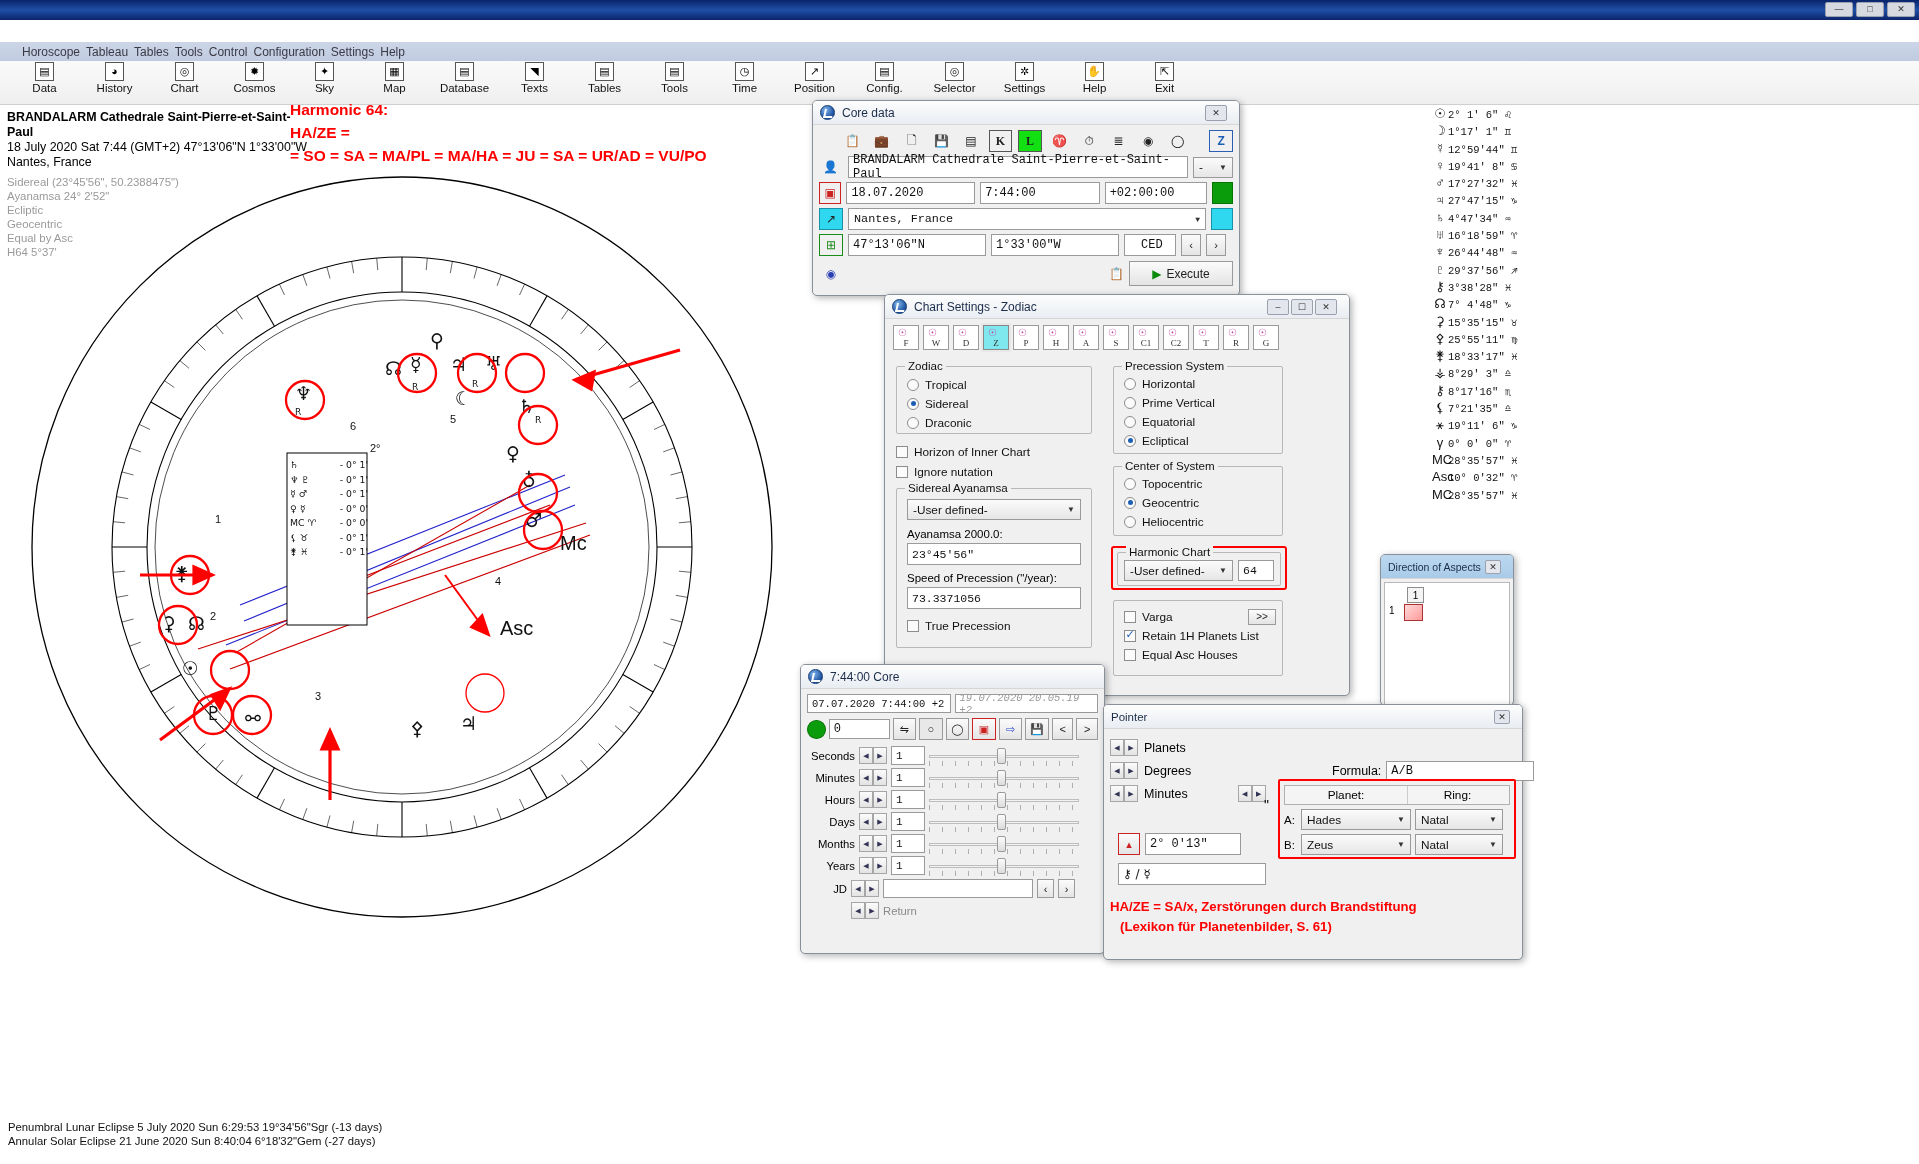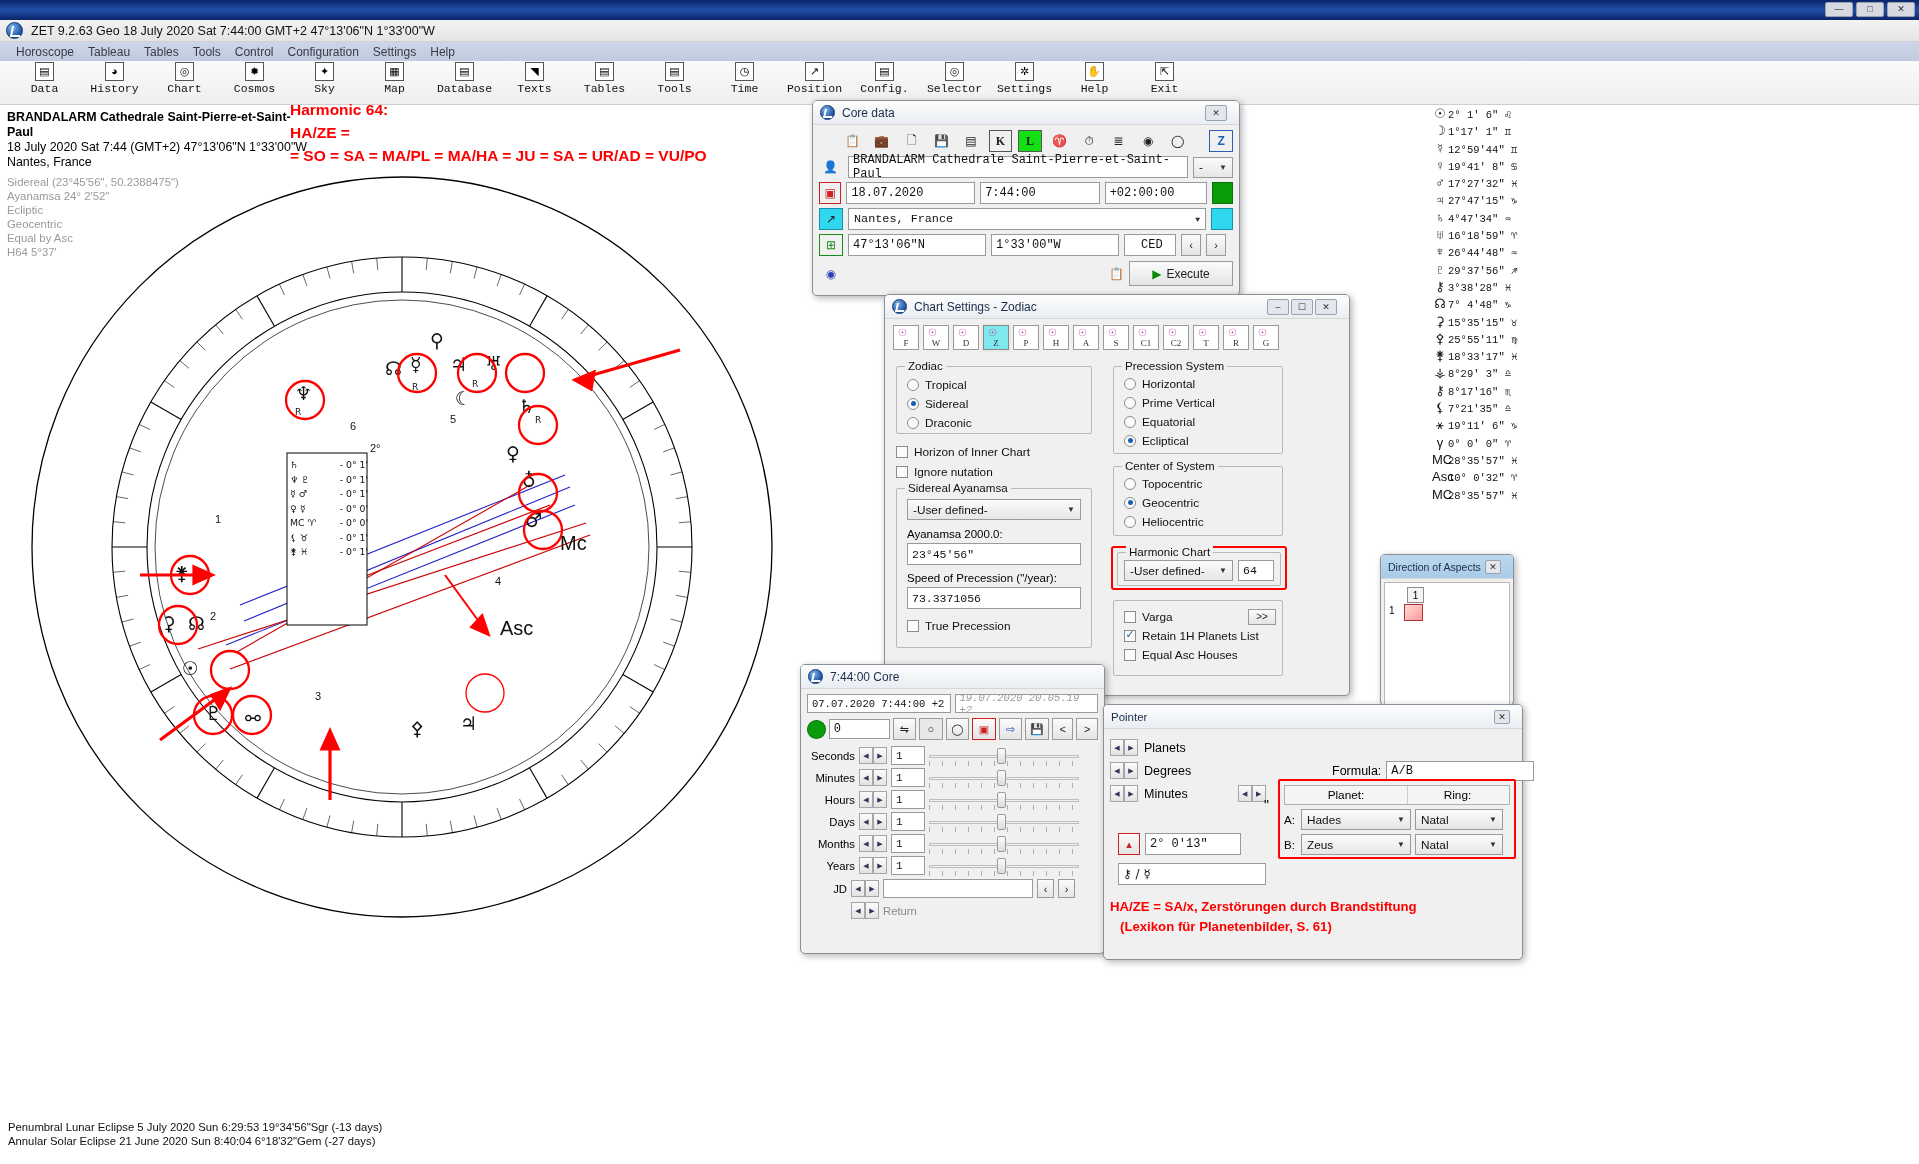--- a/index.html
+++ b/index.html
@@ -38,38 +38,38 @@
   .app-logo::after{
     content:""; position:absolute; left:4px; top:3px; width:8px; height:9px;
     border-left:2px solid #fff; border-bottom:2px solid #fff;
     transform:skewX(-12deg);
   }
   .app-title { font-size:12.5px; color:#111; white-space:nowrap; }
 
   .menubar {
     position:absolute; left:0; top:42px; width:1919px; height:19px;
     background: linear-gradient(to bottom,#ccd6e8,#c0cbe0);
-    display:flex; align-items:center; padding-left:16px; gap:14px;
+    display:flex; align-items:center; padding-left:22px; gap:6px;
   }
   .menubar span { font-size:12px; color:#3a3a44; cursor:default; }
 
   .toolbar {
     position:absolute; left:0; top:61px; width:1919px; height:44px;
     background: linear-gradient(to bottom,#fafafa,#efefef);
     border-bottom:1px solid #cfcfcf;
     display:flex; align-items:flex-start; padding-left:22px; gap:25px;
   }
   .tb-item { width:45px; display:flex; flex-direction:column; align-items:center; }
   .tb-ico {
     width:19px; height:19px; margin-top:1px; margin-bottom:0px;
     border:1px solid #555; background:#fff;
     display:flex; align-items:center; justify-content:center;
     font-size:11px; line-height:1;
   }
-  .tb-lab { font-size:11.5px; color:#111; margin-top:1px;font-family:Liberation Mono, monospace; }
+  .tb-lab { font-size:11.5px; color:#111; margin-top:1px; }
 
   
   .info-block { position:absolute; left:7px; top:110px; width:300px; }
   .info-b { font-size:12.4px; font-weight:bold; color:#000; line-height:15px; }
   .info-n { font-size:12.4px; color:#000; line-height:15px; }
   .info-g { font-size:11.4px; color:#9a9a9a; line-height:14px; }
 
   .harm-block { position:absolute; left:290px; top:98px; color:#ff0000;
                 font-weight:bold; font-size:15.5px; line-height:23px; white-space:nowrap; }
 
@@ -161,24 +161,20 @@
 <div id="root">
 
   <div class="win-titlebar">
     <div class="win-buttons">
       <div class="win-btn">—</div>
       <div class="win-btn">□</div>
       <div class="win-btn">✕</div>
     </div>
   </div>
 
-  <div class="app-header">
-    <div class="app-logo"></div>
-    <div class="app-title">ZET 9.2.63 Geo   18 July 2020  Sat   7:44:00 GMT+2 47°13'06"N  1°33'00"W</div>
-  </div>
 
   <div class="menubar">
     <span>Horoscope</span>
     <span>Tableau</span>
     <span>Tables</span>
     <span>Tools</span>
     <span>Control</span>
     <span>Configuration</span>
     <span>Settings</span>
     <span>Help</span>

